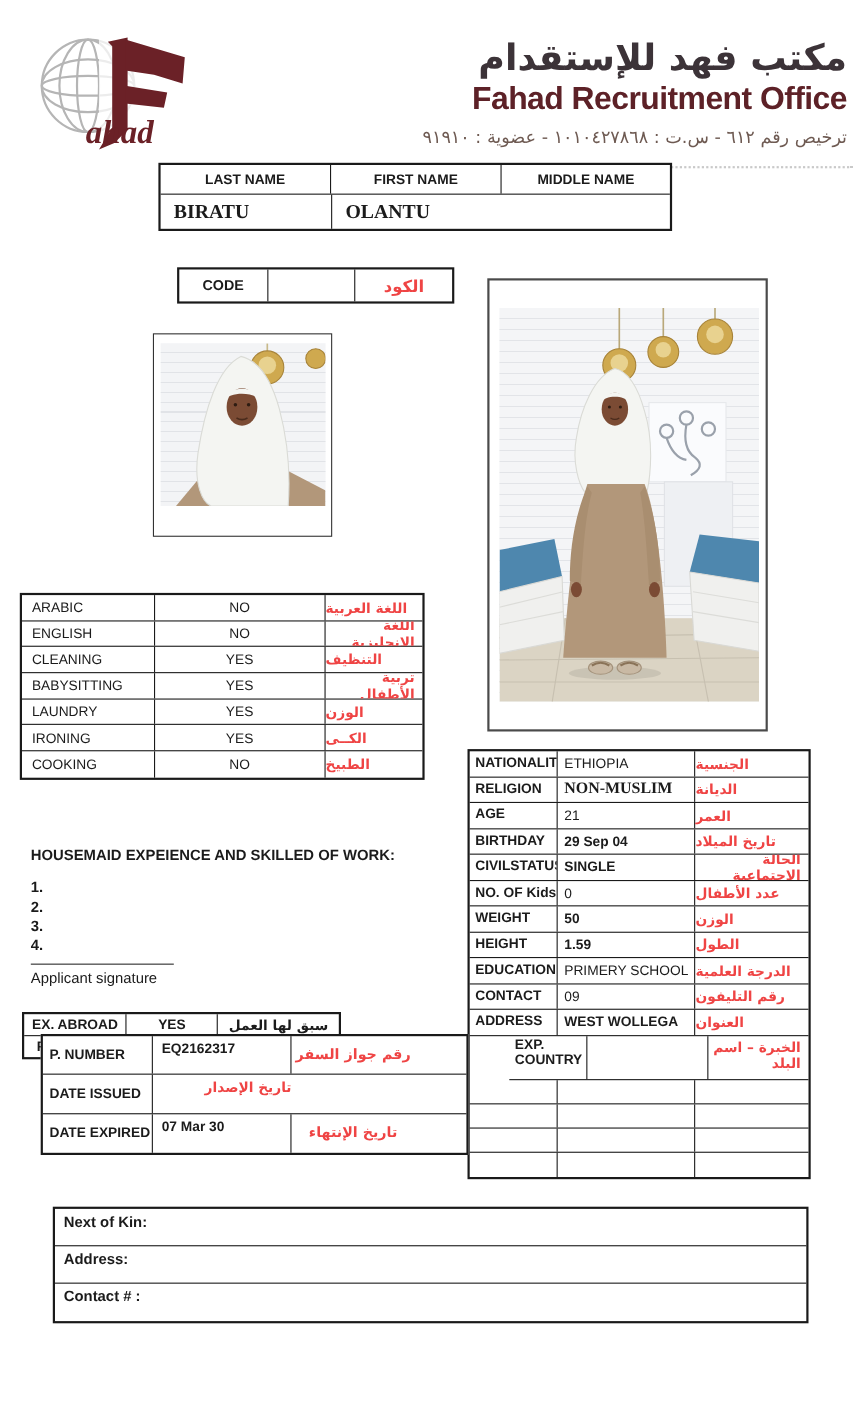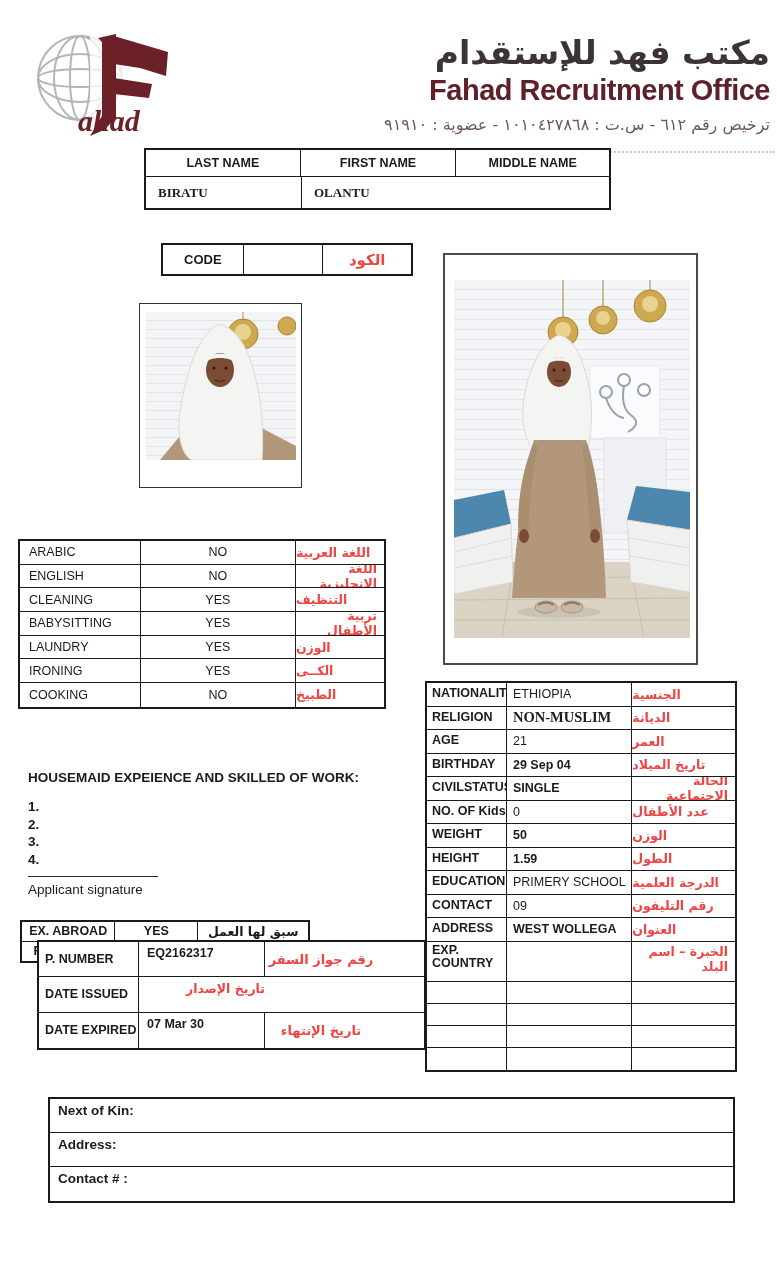--- a/index.html
+++ b/index.html
@@ -29,42 +29,42 @@
 
   
   #name-tbl { left:144px; top:148px; width:467px; }
   #name-tbl .trow { height:28px; }
   #name-tbl .hrow { height:27px; }
   #name-tbl .vrow { height:31px; }
   #name-tbl .c { width:156px; }
   #name-tbl .c:nth-child(2){ width:157px; }
   #name-tbl .c:nth-child(3){ width:154px; }
   #name-tbl .hrow .c { font-size:12.5px; font-weight:700; justify-content:center; }
-  #name-tbl .vrow .c { font-family:"Liberation Serif", serif; font-weight:700; font-size:13px; padding-left:12px;text-align:center; }
+  #name-tbl .vrow .c { font-family:"Liberation Serif", serif; font-weight:700; font-size:18px; padding-left:12px;text-align:center; }
   #name-tbl .vrow .c:nth-child(3){ justify-content:center; padding-left:0; }
 
   
   #code-tbl { left:161px; top:243px; width:252px; }
   #code-tbl .trow { height:29px; }
   #code-tbl .c:nth-child(1){ width:82px; font-size:13px; font-weight:700; justify-content:center; }
   #code-tbl .c:nth-child(2){ width:81px; }
   #code-tbl .c:nth-child(3){ width:89px; font-size:15px; font-weight:700; justify-content:center; }
 
   
   #skills-tbl { left:18px; top:539px; width:368px; }
   #skills-tbl .trow { height:23.7px; }
   #skills-tbl .c { font-size:12.5px; }
   #skills-tbl .c:nth-child(1){ width:122px; padding-left:9px; }
   #skills-tbl .c:nth-child(2){ width:157px; justify-content:center; }
   #skills-tbl .c:nth-child(3){ width:89px; font-size:12.5px; font-weight:700; justify-content:flex-end; padding-right:7px; }
 
   
   #det-tbl { left:425px; top:681px; width:312px; }
   #det-tbl .trow { height:23.5px; }
-  #det-tbl .trow.r-exp { height:40px; }
+  #det-tbl .trow.r-exp { height:40px;margin-left:36px; }
   #det-tbl .trow.r-empty { height:22px; }
   #det-tbl .c { font-size:12.5px; }
   #det-tbl .c:nth-child(1){ width:81px; padding-left:5px; font-weight:700; line-height:1.1; }
   #det-tbl .c:nth-child(2){ width:127px; padding-left:6px; }
   #det-tbl .c:nth-child(3){ width:104px; font-weight:700; justify-content:flex-end; padding-right:7px; font-size:12.5px; }
   #det-tbl .relig { font-family:"Liberation Serif", serif; font-weight:700; font-size:14.5px; }
   #det-tbl .r-exp .c { align-items:flex-start; padding-top:2px; }
 
   
   #exp-title { left:28px; top:770px; font-size:13.5px; font-weight:600; }

